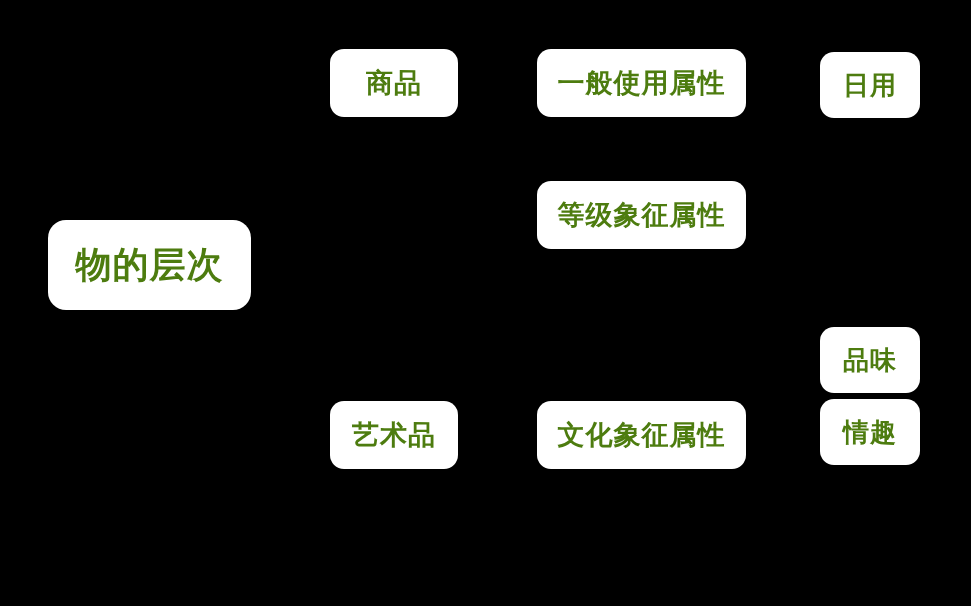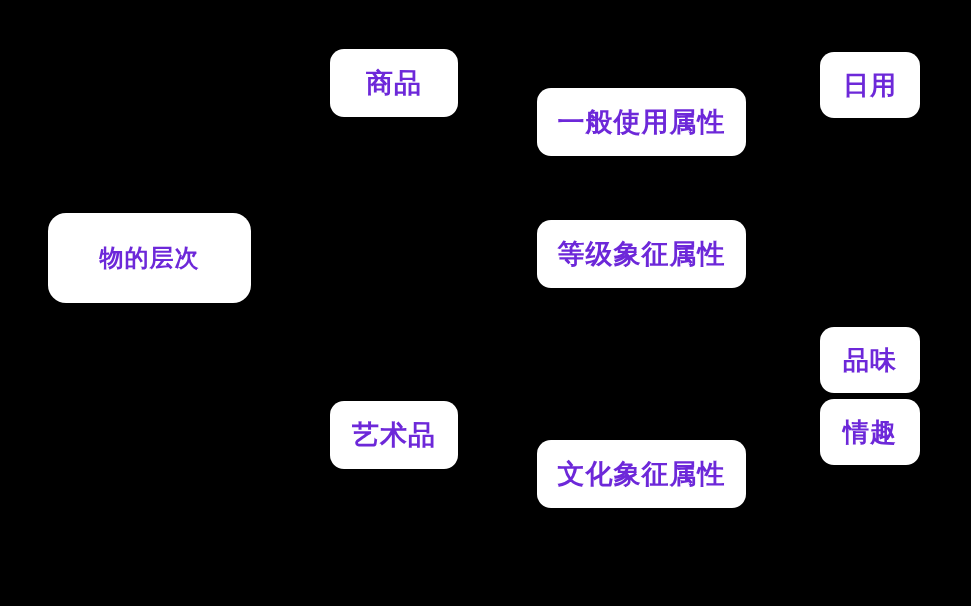--- a/index.html
+++ b/index.html
@@ -11,44 +11,44 @@
     position: relative;
     width: 971px;
     height: 606px;
     background: #000000;
     overflow: hidden;
     font-family: "Liberation Sans", "DejaVu Sans", sans-serif;
   }
   .node {
     position: absolute;
     background: #ffffff;
-    color: #6d28d9;
+    color: #4d7c0f;
     border-radius: 14px;
     display: flex;
     align-items: center;
     justify-content: center;
     font-weight: 700;
     font-size: 27px;
     letter-spacing: 1px;
     white-space: nowrap;
     box-sizing: border-box;
   }
   
   .root {
     left: 48px;
-    top: 213px;
+    top: 220px;
     width: 203px;
     height: 90px;
     border-radius: 18px;
-    font-size: 24px;
+    font-size: 36px;
   }
   
   .lvl  { left: 330px; width: 128px; height: 68px; }
   
-  .attr { left: 537px; width: 209px; height: 68px; margin-top: 39px; }
+  .attr { left: 537px; width: 209px; height: 68px; }
   .row1 { top: 49px; }
   .row2 { top: 181px; }
   .row3 { top: 401px; }
   
   .val  { left: 820px; width: 100px; height: 66px; font-size: 26px; }
   .v1 { top: 52px; }
   .v2 { top: 138px; }
   .v3 { top: 224px; }
   .v4 { top: 327px; }
   .v5 { top: 399px; }

